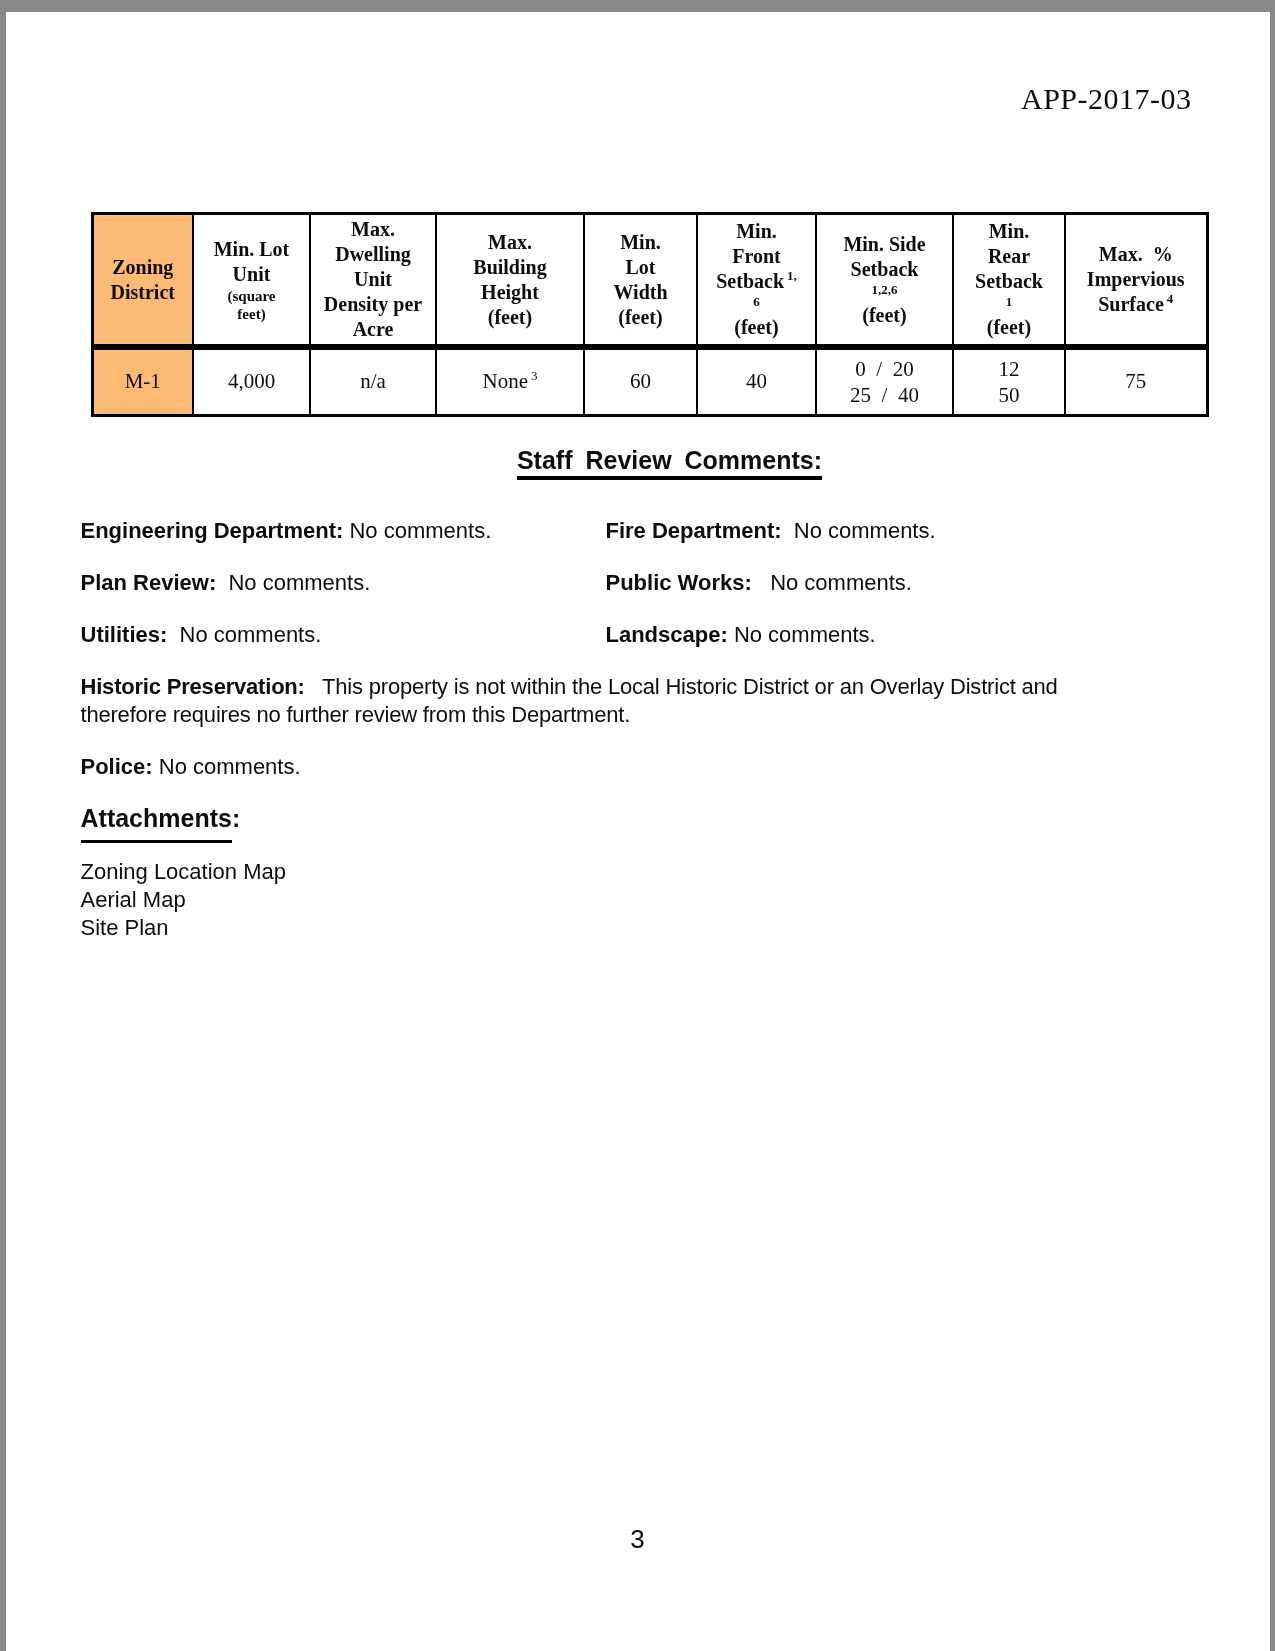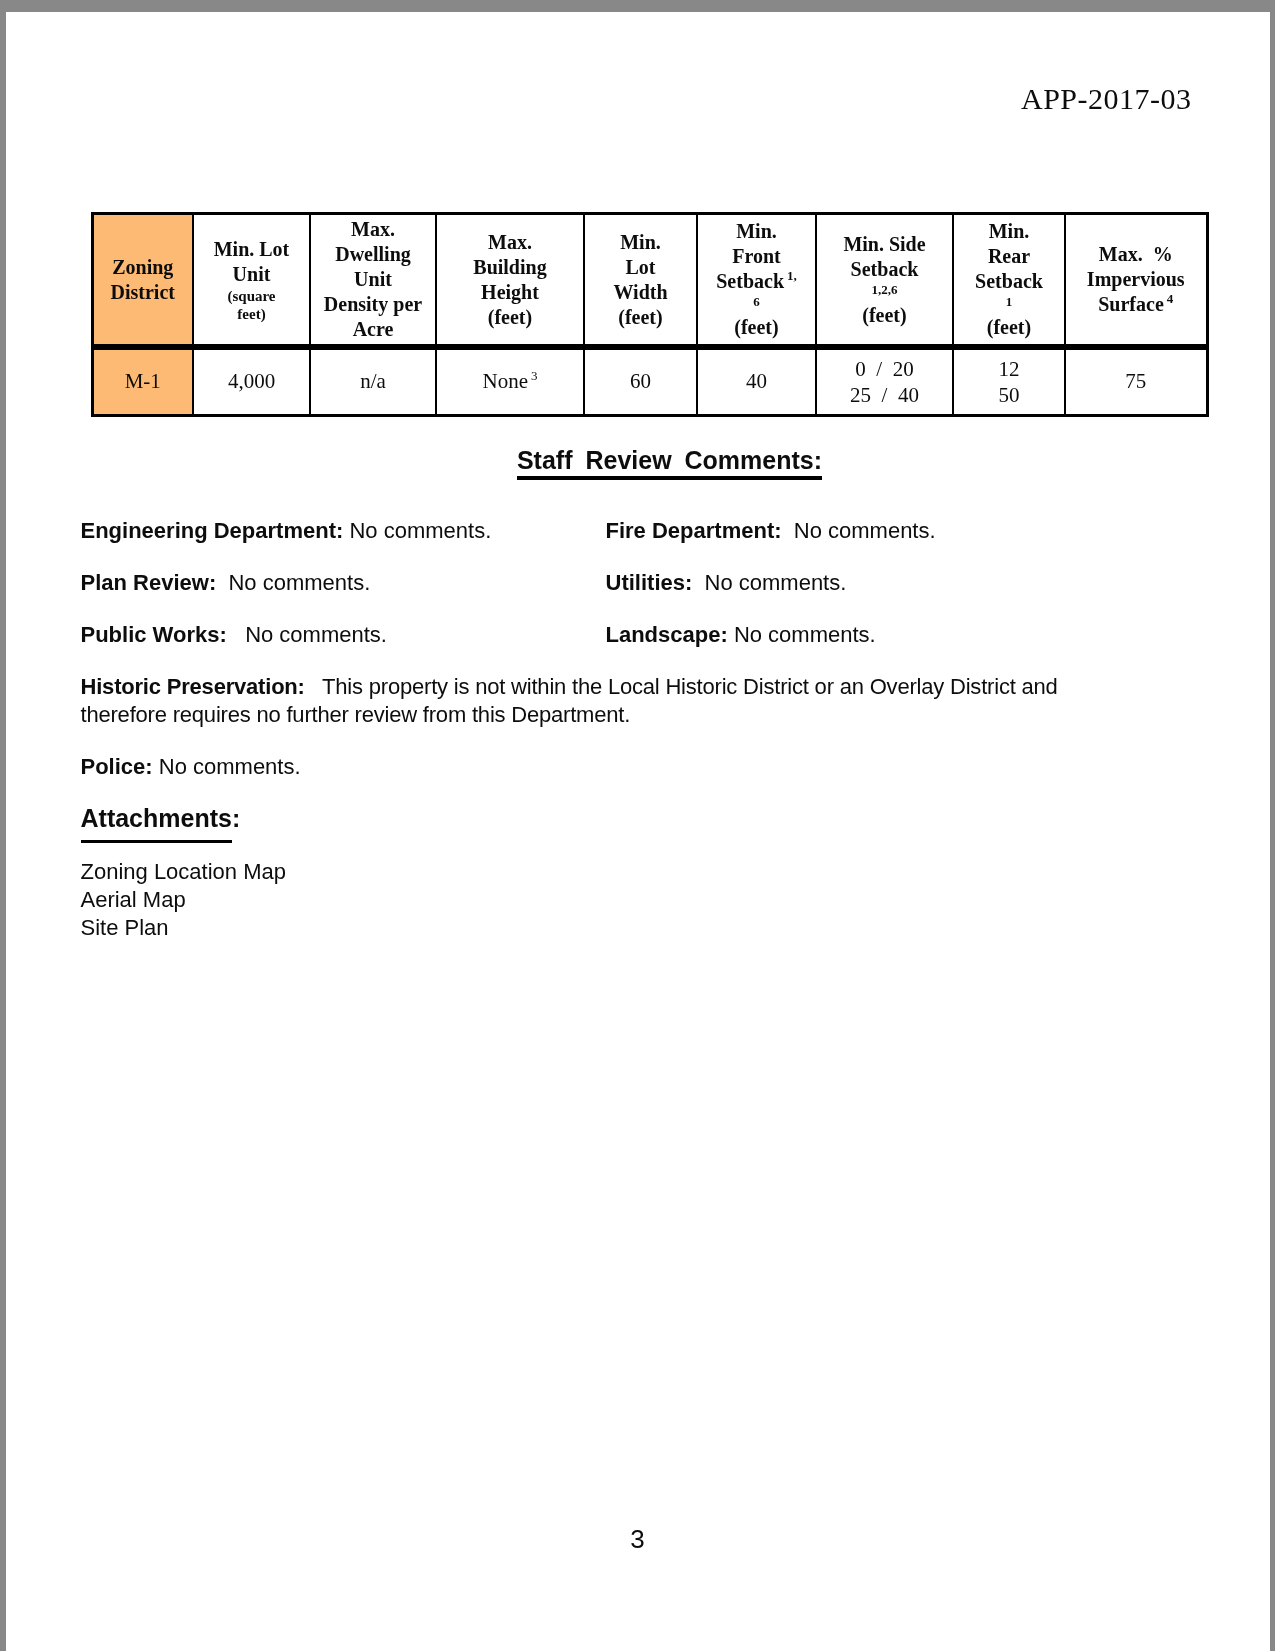--- a/index.html
+++ b/index.html
@@ -189,22 +189,22 @@
   </table>
 
   <div class="section-heading">
     <span class="u-thick">Staff Review Comments:</span>
   </div>
 
   <div class="comments">
     <div class="comment"><span class="lbl">Engineering Department:</span><span> No comments.</span></div>
     <div class="comment"><span class="lbl">Fire Department:</span><span>  No comments.</span></div>
     <div class="comment"><span class="lbl">Plan Review:</span><span>  No comments.</span></div>
+    <div class="comment"><span class="lbl">Public Works:</span><span>   No comments.</span></div>
     <div class="comment"><span class="lbl">Utilities:</span><span>  No comments.</span></div>
-    <div class="comment"><span class="lbl">Public Works:</span><span>   No comments.</span></div>
     <div class="comment"><span class="lbl">Landscape:</span><span> No comments.</span></div>
   </div>
 
   <p class="historic"><span class="lbl">Historic Preservation:</span><span>   This property is not within the Local Historic District or an Overlay District and therefore requires no further review from this Department.</span></p>
 
   <p class="police"><span class="lbl">Police:</span><span> No comments.</span></p>
 
   <div class="attach-heading">
     <span class="u">Attachments</span><span>:</span>
   </div>

